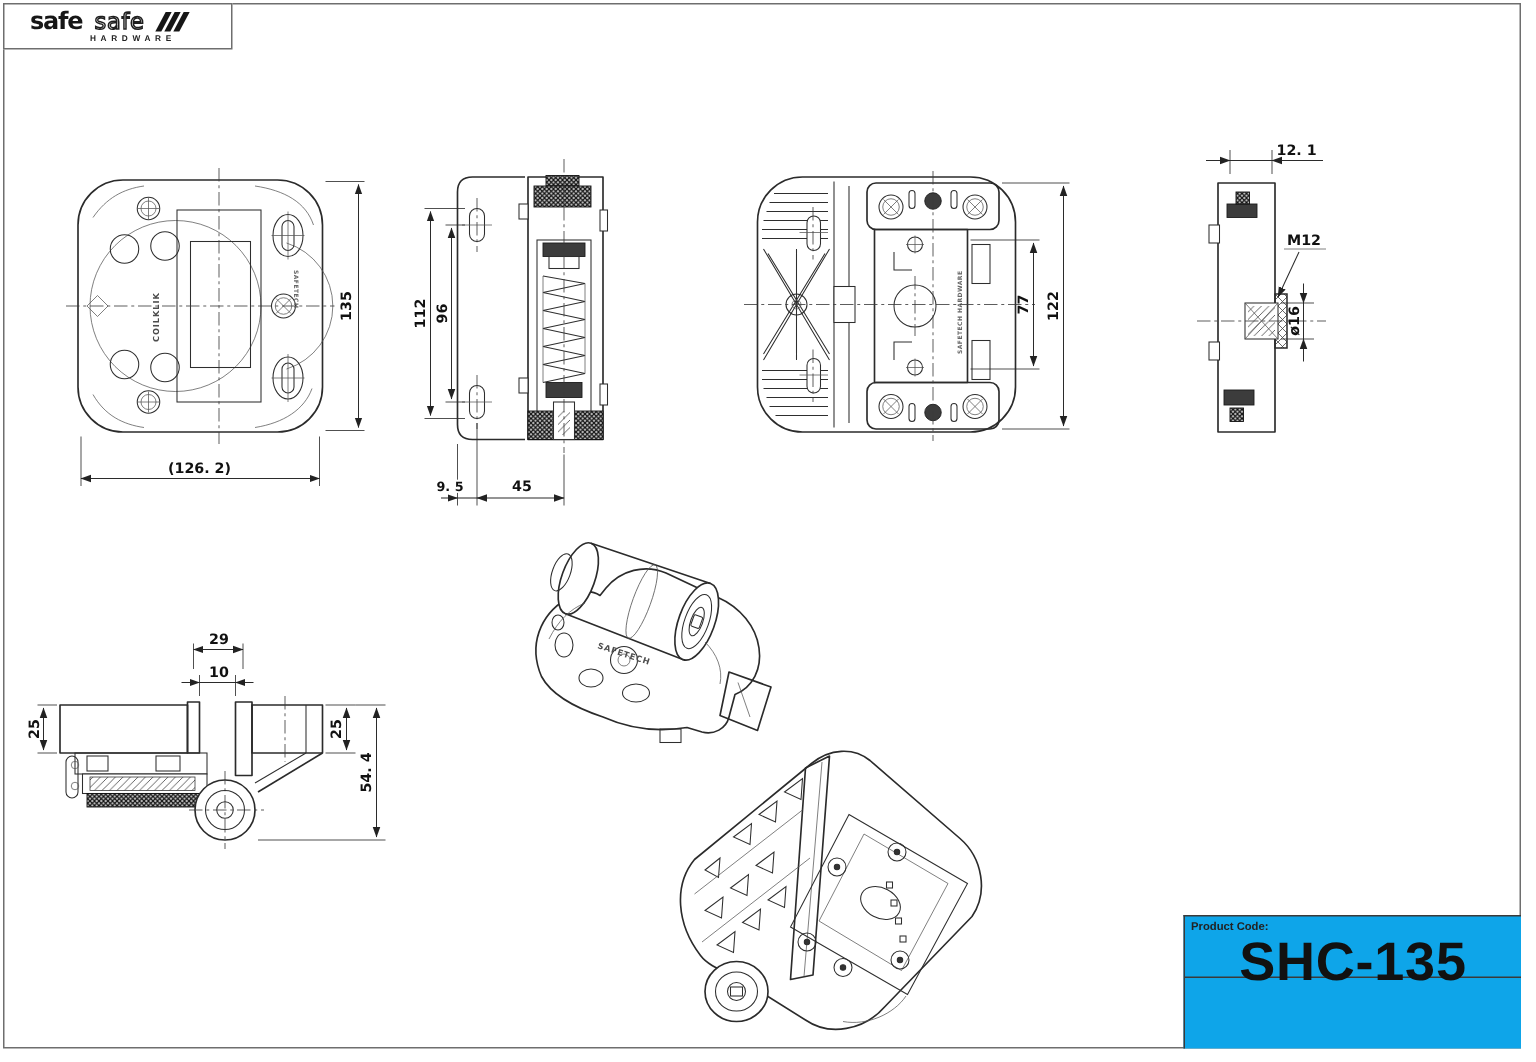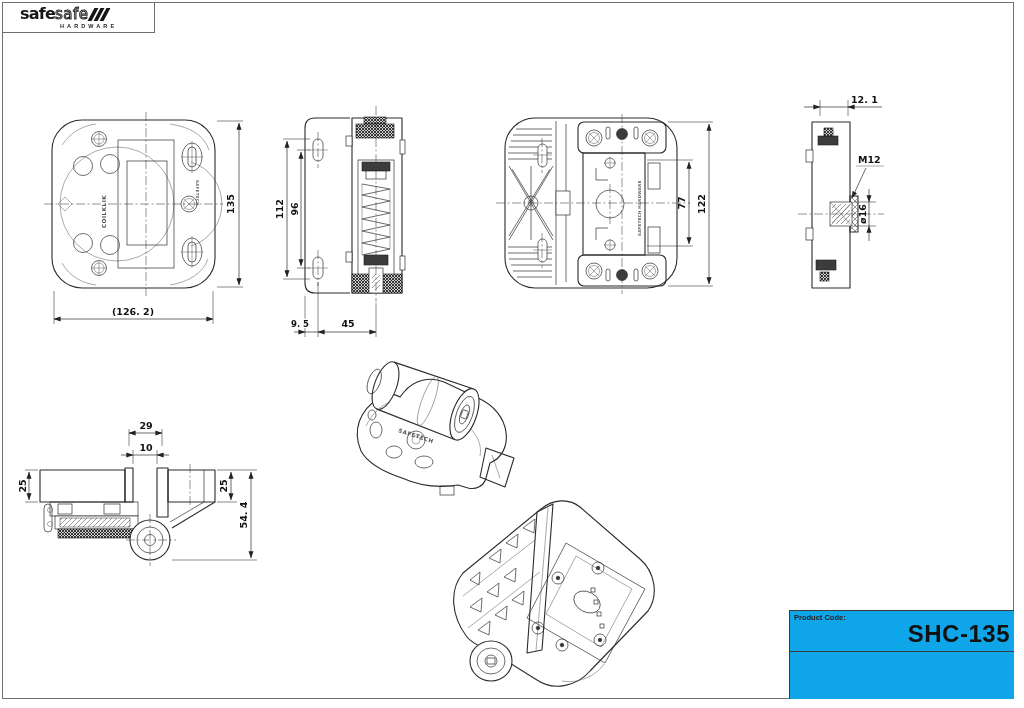--- a/index.html
+++ b/index.html
@@ -3,36 +3,36 @@
 <meta charset="utf-8">
 <style>
   html,body{margin:0;padding:0;background:#fff;}
   .sheet{position:relative;width:1024px;height:708px;background:#fff;overflow:hidden;
          font-family:"Liberation Sans", sans-serif;}
   .frame{position:absolute;left:2px;top:2px;width:1012px;height:697px;
          border:1.5px solid #6e6e6e;box-sizing:border-box;}
   
   .logo-box{position:absolute;left:2px;top:2px;width:153px;height:31px;border:1px solid #6e6e6e;
             background:#fff;box-sizing:border-box;padding:3px 0 0 17px;z-index:3;}
-  .logo-row{display:flex;align-items:center;height:16px;}
+  .logo-row{display:flex;align-items:center;height:16px;gap:8px;}
   .lg-bold{font-family:"DejaVu Sans", sans-serif;font-weight:800;font-size:16px;
            letter-spacing:-0.8px;color:#161616;line-height:1;}
   .lg-light{font-family:"DejaVu Sans", sans-serif;font-weight:400;font-size:15px;
             letter-spacing:0.5px;color:#fff;-webkit-text-stroke:1px #1f1f1f;line-height:1;}
   .lg-stripes{display:inline-flex;gap:2px;margin-left:3px;}
   .lg-stripes i{display:block;width:4px;height:13px;background:#161616;transform:skewX(-28deg);}
   .lg-sub{font-size:5.5px;font-weight:700;letter-spacing:3.1px;color:#222;margin:1px 0 0 40px;}
   
   .title-block{position:absolute;left:789px;top:610px;width:225px;height:89px;background:#0ea5e9;
                border-left:1.5px solid #3a3a3a;border-top:1.5px solid #3a3a3a;box-sizing:border-box;z-index:3;}
   .tb-row{box-sizing:border-box;padding:2px 4px;}
   .tb-row.code{height:41px;border-bottom:1.5px solid #3a3a3a;}
   .tb-row.desc{height:46px;}
   .tb-label{font-size:7.5px;font-weight:700;color:#222;}
-  .tb-code{font-size:24px;font-weight:800;color:#111;text-align:right;margin-top:-2px;letter-spacing:0.5px;}
+  .tb-code{font-size:36px;font-weight:800;color:#111;text-align:center;margin-top:-2px;letter-spacing:0.5px;}
   .tb-desc{font-size:18.5px;font-weight:700;color:#1a1a1a;text-align:center;margin-top:4px;letter-spacing:-0.2px;}
   
   svg.drawing{position:absolute;left:0;top:0;z-index:2;}
   .ol {fill:none;stroke:#2b2b2b;stroke-width:1.1;stroke-linejoin:round;}
   .olf{fill:#fff;stroke:#2b2b2b;stroke-width:1.1;stroke-linejoin:round;}
   .ol2{fill:none;stroke:#2e2e2e;stroke-width:0.7;}
   .o2f{fill:#fff;stroke:#2e2e2e;stroke-width:0.7;}
   .thin{fill:none;stroke:#555;stroke-width:0.5;}
   .cl{fill:none;stroke:#3a3a3a;stroke-width:0.55;stroke-dasharray:9 2.5 2 2.5;}
   .dim{fill:none;stroke:#2b2b2b;stroke-width:0.7;}

